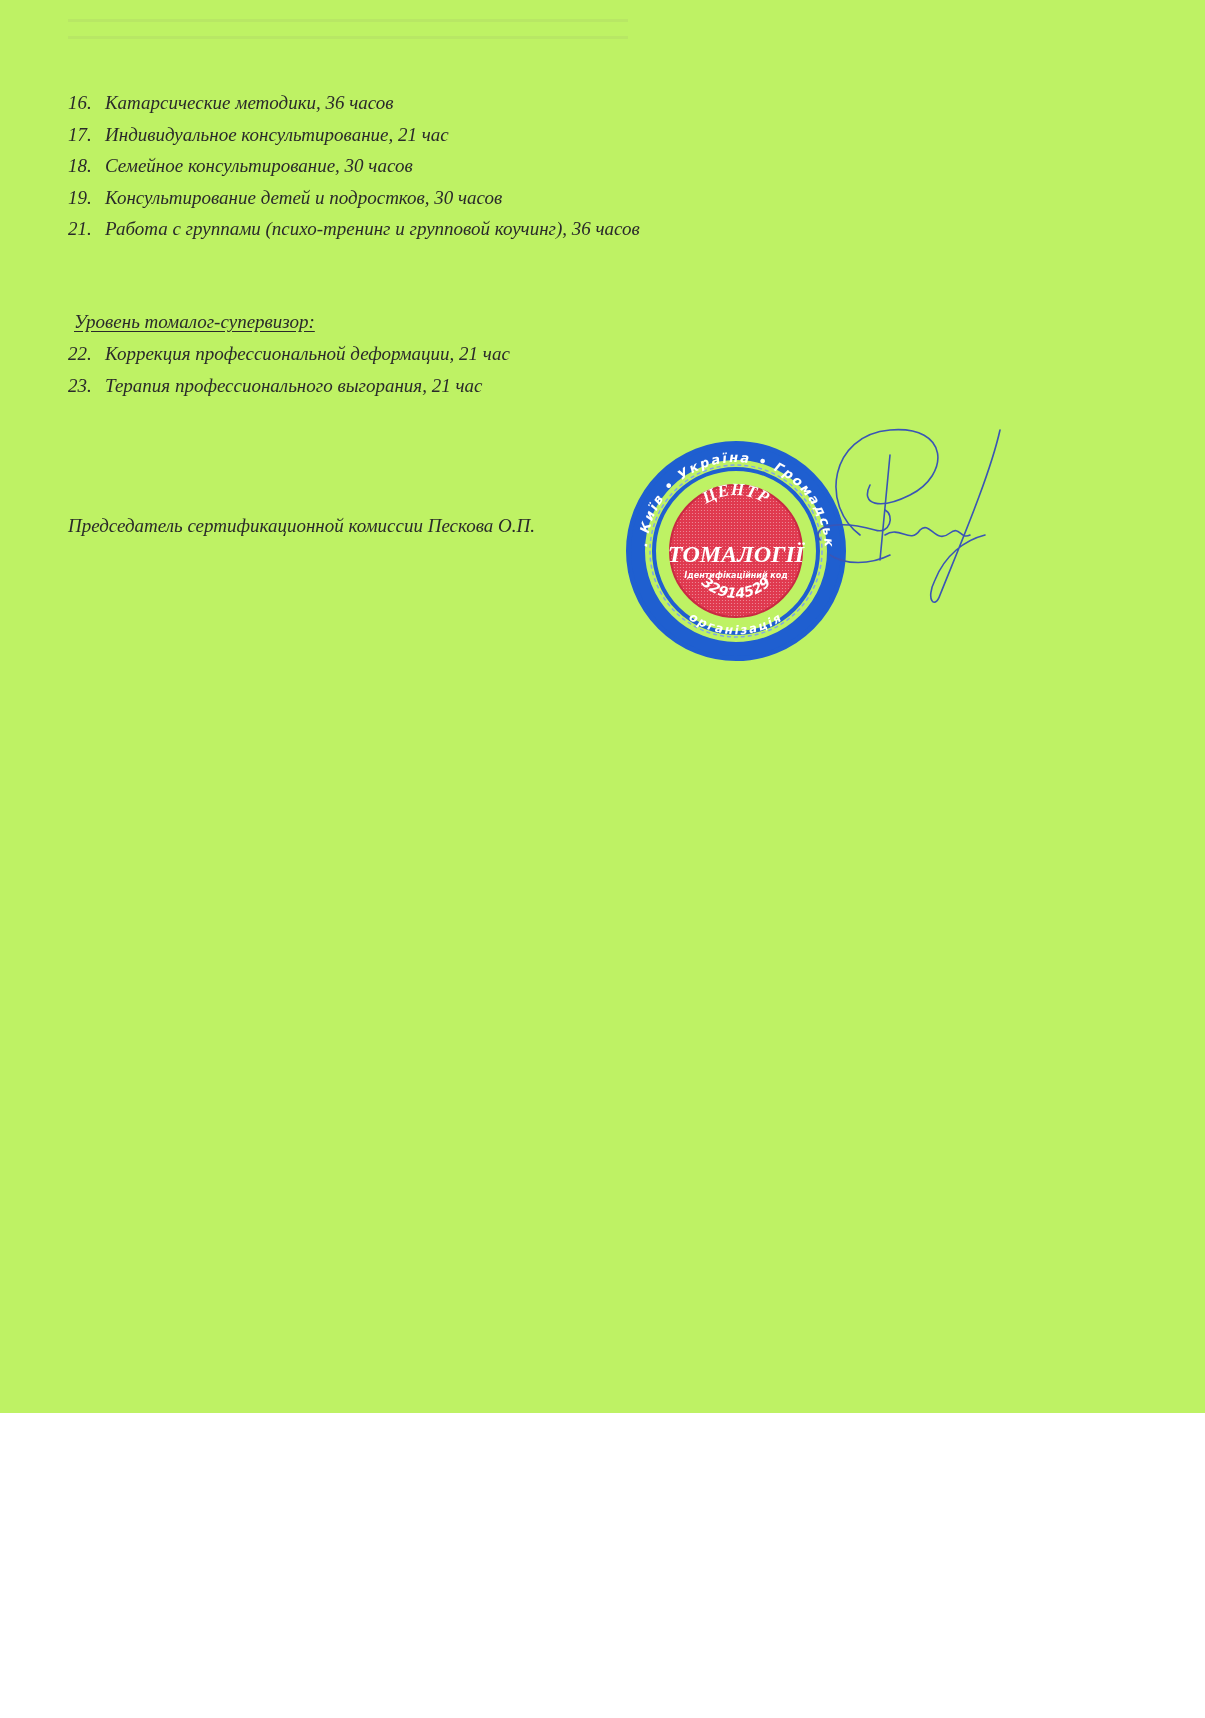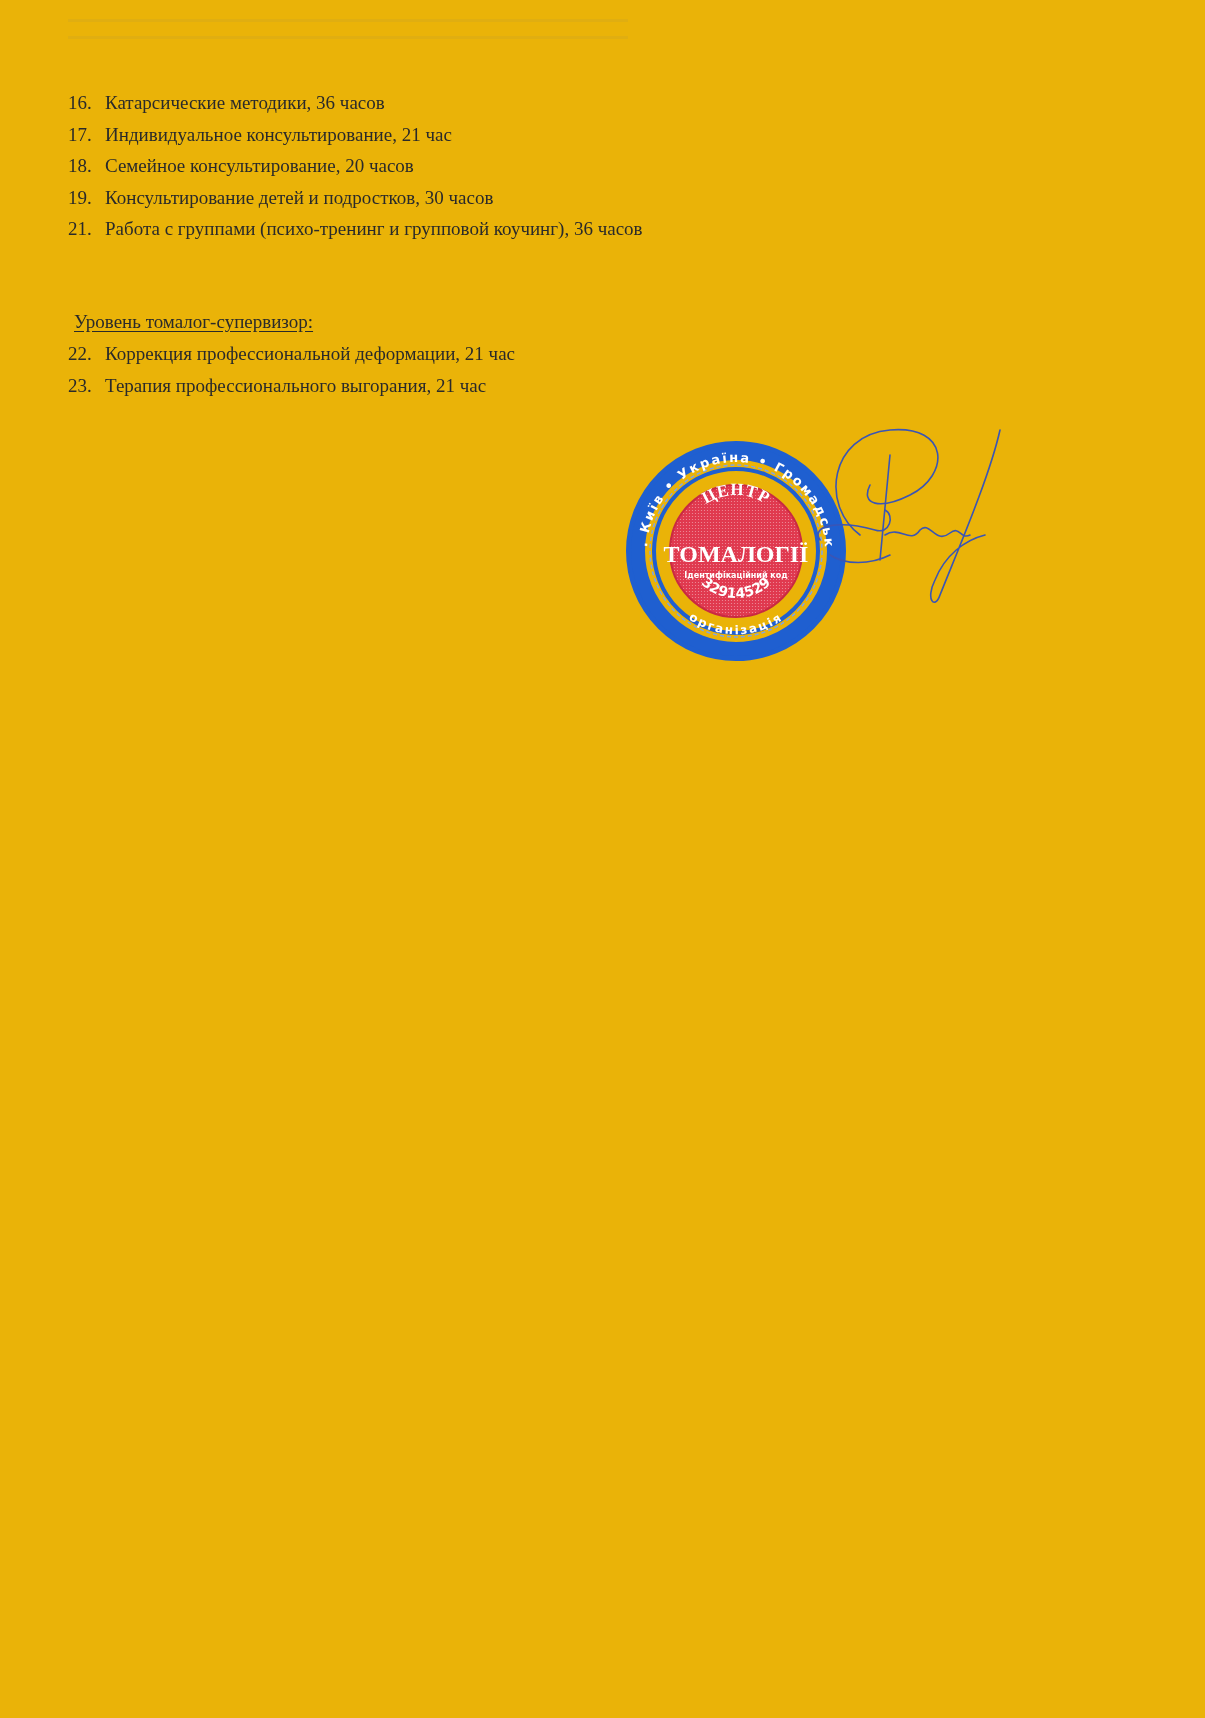--- a/index.html
+++ b/index.html
@@ -1,17 +1,17 @@
 <!DOCTYPE html>
 <html><head>
   <meta charset="utf-8">
   <style>
     html, body { margin: 0; padding: 0; background: #ffffff; }
     body { width: 1205px; height: 1718px; position: relative; overflow: hidden; font-family: "Liberation Serif", "DejaVu Serif", serif; color: #2a2a2a; }
-    .page { position: absolute; left: 0; top: 0; width: 1205px; height: 1718px; background: #eab308; }
+    .page { position: absolute; left: 0; top: 0; width: 1205px; height: 1413px; background: #bef264; font-style: italic; }
     .list { position: absolute; left: 68px; margin: 0; padding: 0; list-style: none; }
     .list li { position: relative; height: 31.5px; line-height: 31.5px; font-size: 19px; white-space: nowrap; }
     .list .num { display: inline-block; width: 37px; }
     .list1 { top: 87px; }
     .section-heading { position: absolute; left: 68px; top: 306px; font-size: 19px; line-height: 31.5px; text-decoration: underline; text-underline-offset: 3px; white-space: nowrap; margin-left: 6px; }
     .list2 { top: 338px; }
     .signature-line { position: absolute; left: 68px; top: 510px; font-size: 19px; line-height: 31px; white-space: nowrap; }
     .stamp { position: absolute; left: 625px; top: 440px; width: 222px; height: 222px; }
     .signature { position: absolute; left: 800px; top: 415px; width: 220px; height: 200px; }
     .faint { position: absolute; left: 68px; top: 5px; width: 560px; height: 60px; opacity: 0.08; }
@@ -23,32 +23,33 @@
 <div class="page">
 
   <div class="faint">
     <div></div>
       <div></div>
   </div>
 
   <ul class="list list1">
     <li><span class="num">16.</span><span>Катарсические методики, 36 часов</span></li>
     <li><span class="num">17.</span><span>Индивидуальное консультирование, 21 час</span></li>
-    <li><span class="num">18.</span><span>Семейное консультирование, 20 часов</span></li>
+    <li><span class="num">18.</span><span>Семейное консультирование, 30 часов</span></li>
     <li><span class="num">19.</span><span>Консультирование детей и подростков, 30 часов</span></li>
     <li><span class="num">21.</span><span>Работа с группами (психо-тренинг и групповой коучинг), 36 часов</span></li>
   </ul>
 
   <div class="section-heading">Уровень томалог-супервизор:</div>
 
   <ul class="list list2">
     <li><span class="num">22.</span><span>Коррекция профессиональной деформации, 21 час</span></li>
     <li><span class="num">23.</span><span>Терапия профессионального выгорания, 21 час</span></li>
   </ul>
 
+  <div class="signature-line">Председатель сертификационной комиссии Пескова О.П.</div>
 
   <svg class="stamp" viewBox="0 0 222 222">
     <defs>
       <path id="ringTop" d="M 22 111 A 89 89 0 0 1 200 111"></path>
       <path id="ringBottom" d="M 30 125 A 82 82 0 0 0 192 125"></path>
       <path id="innerTop" d="M 58 108 A 53 53 0 0 1 164 108"></path>
       <path id="innerBottom" d="M 62 118 A 50 50 0 0 0 160 118"></path>
       <pattern id="dots" width="3" height="3" patternUnits="userSpaceOnUse">
         <circle cx="1.5" cy="1.5" r="0.6" fill="#ffffff" opacity="0.45"></circle>
       </pattern>

